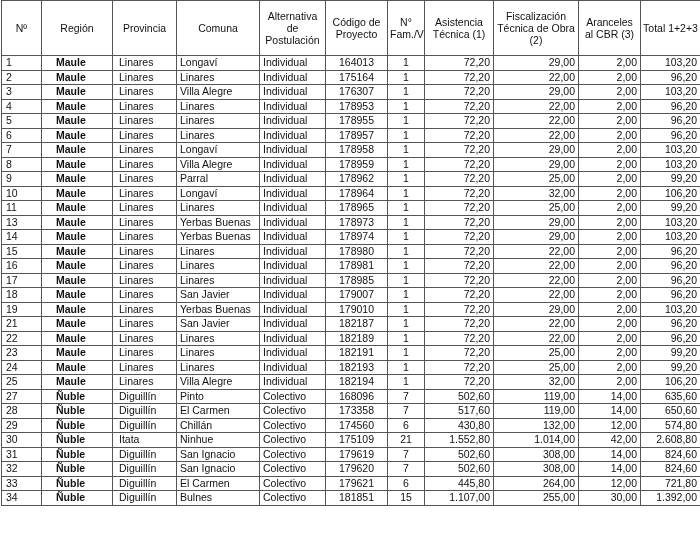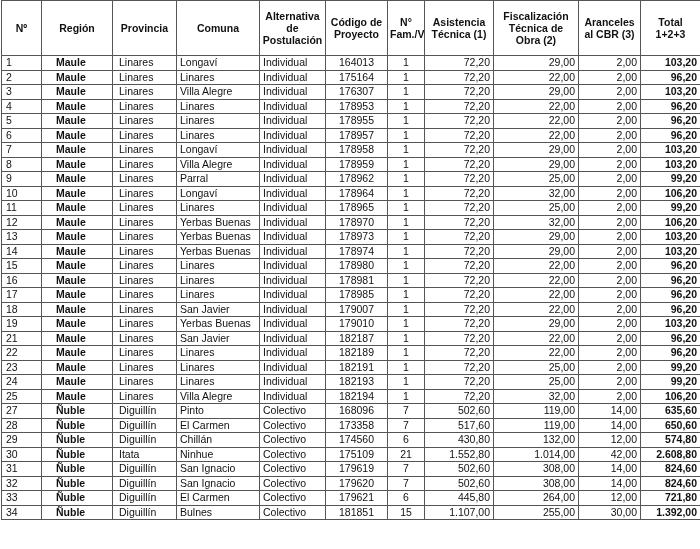--- a/index.html
+++ b/index.html
@@ -1,25 +1,25 @@
 <!DOCTYPE html>
 <html><head>
 <meta charset="utf-8">
 <style>
   html, body { margin: 0; padding: 0; background: #fff; }
   body { width: 700px; height: 549px; overflow: hidden; font-family: "Liberation Sans", sans-serif; color: #111; }
   table { border-collapse: collapse; table-layout: fixed; width: 699px; margin-left: 1px; }
   th, td { border: 1px solid #555; padding: 0 3px; font-size: 10.5px; white-space: nowrap; overflow: hidden; }
-  th { font-weight: bold; font-size: 10.5px; vertical-align: middle; white-space: normal; line-height: 12px; height: 54px; padding: 0 2px; }
+  th { font-weight: normal; font-size: 10.5px; vertical-align: middle; white-space: normal; line-height: 12px; height: 54px; padding: 0 2px; }
   tbody tr { height: 14.5px; }
   td { line-height: 13px; height: 13.5px; }
   td.c { text-align: center; }
   td.r { text-align: right; }
   td.l { text-align: left; }
-  td.b { font-weight: bold; }
+  td.b { font-weight: normal; }
   td.num { padding-left: 4px; }
   td.reg { padding-left: 14px; font-weight: bold; }
   td.prov { padding-left: 6px; }
 </style>
 </head>
 <body>
 
 <table>
   <colgroup>
     <col style="width:40px">
@@ -187,33 +187,20 @@
         <td class="l">Linares</td>
         <td class="l">Individual</td>
         <td class="c">178965</td>
         <td class="c">1</td>
         <td class="r">72,20</td>
         <td class="r">25,00</td>
         <td class="r">2,00</td>
         <td class="r b">99,20</td>
       </tr>
       <tr>
-        <td class="l num">12</td>
-        <td class="l reg">Maule</td>
-        <td class="l prov">Linares</td>
-        <td class="l">Yerbas Buenas</td>
-        <td class="l">Individual</td>
-        <td class="c">178970</td>
-        <td class="c">1</td>
-        <td class="r">72,20</td>
-        <td class="r">32,00</td>
-        <td class="r">2,00</td>
-        <td class="r b">106,20</td>
-      </tr>
-      <tr>
         <td class="l num">13</td>
         <td class="l reg">Maule</td>
         <td class="l prov">Linares</td>
         <td class="l">Yerbas Buenas</td>
         <td class="l">Individual</td>
         <td class="c">178973</td>
         <td class="c">1</td>
         <td class="r">72,20</td>
         <td class="r">29,00</td>
         <td class="r">2,00</td>

